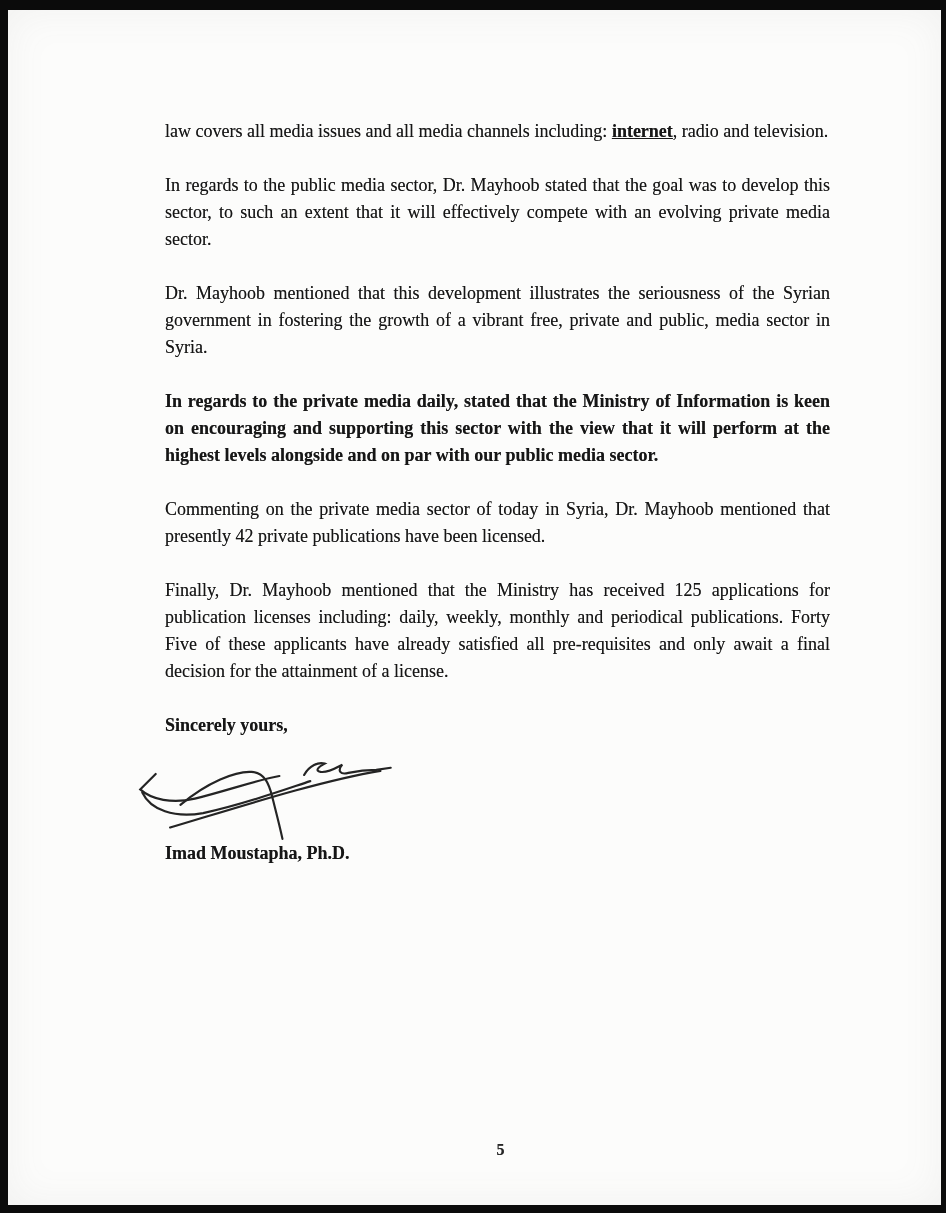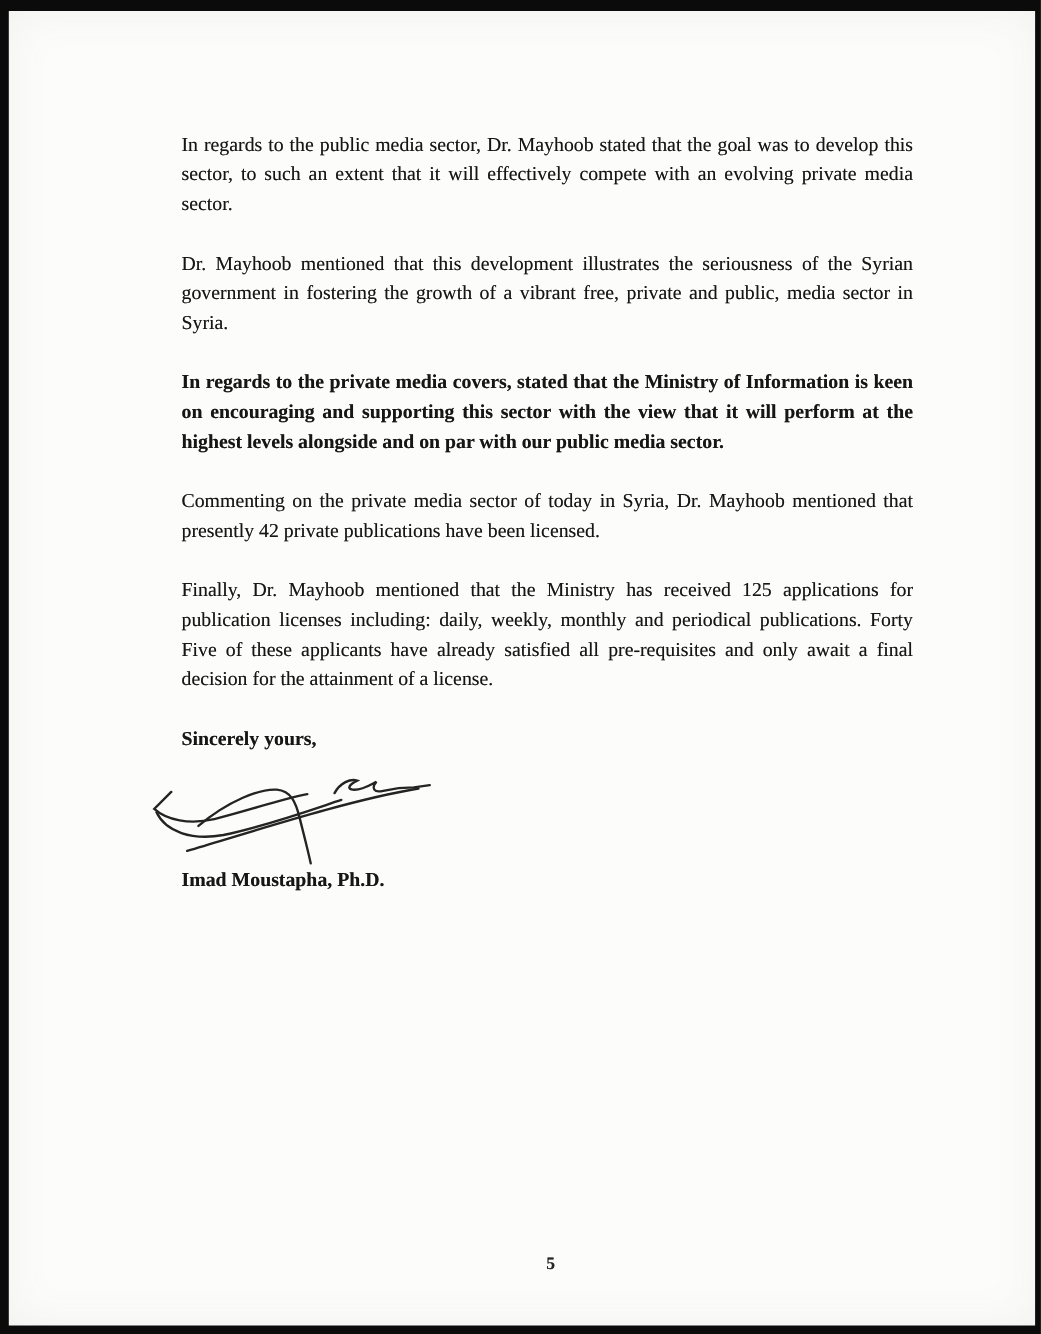--- a/index.html
+++ b/index.html
@@ -79,26 +79,27 @@
   }
 </style>
 </head>
 <body>
 
 <div class="scan-frame">
   <div class="sheet">
 
     <div class="letter-body">
 
+      <p><span>law covers all media issues and all media channels including: </span><span class="emph">internet</span><span>, radio and television.</span></p>
 
       <p>In regards to the public media sector, Dr. Mayhoob stated that the goal was to develop this sector, to such an extent that it will effectively compete with an evolving private media sector.</p>
 
       <p>Dr. Mayhoob mentioned that this development illustrates the seriousness of the Syrian government in fostering the growth of a vibrant free, private and public, media sector in Syria.</p>
 
-      <p class="bold">In regards to the private media covers, stated that the Ministry of Information is keen on encouraging and supporting this sector with the view that it will perform at the highest levels alongside and on par with our public media sector.</p>
+      <p class="bold">In regards to the private media daily, stated that the Ministry of Information is keen on encouraging and supporting this sector with the view that it will perform at the highest levels alongside and on par with our public media sector.</p>
 
       <p>Commenting on the private media sector of today in Syria, Dr. Mayhoob mentioned that presently 42 private publications have been licensed.</p>
 
       <p>Finally, Dr. Mayhoob mentioned that the Ministry has received 125 applications for publication licenses including: daily, weekly, monthly and periodical publications. Forty Five of these applicants have already satisfied all pre-requisites and only await a final decision for the attainment of a license.</p>
 
       <p class="bold closing">Sincerely yours,</p>
 
       <div class="signature-wrap">
         <svg class="sig" width="268" height="96" viewBox="0 0 260 93">
           <path d="M22,28 L7,43 C18,53 38,57 60,52 C92,44 120,34 142,30"></path>

